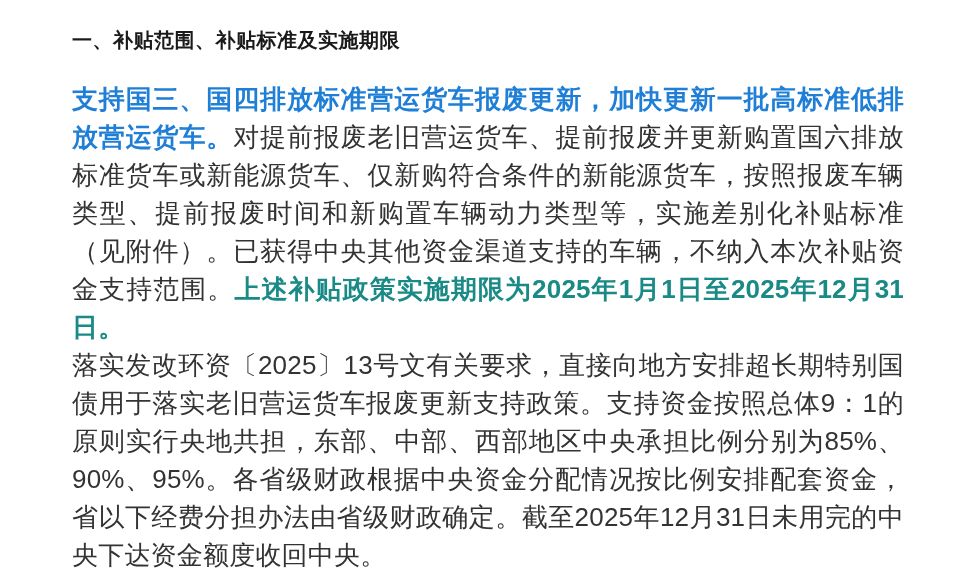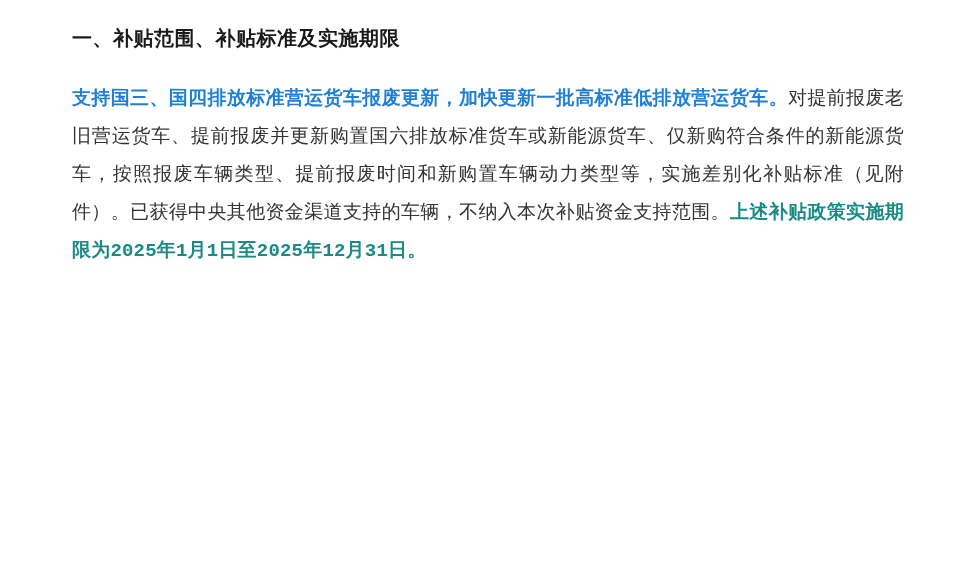--- a/index.html
+++ b/index.html
@@ -13,36 +13,35 @@
     font-family: "Liberation Sans", "DejaVu Sans", sans-serif;
     color: #222222;
     overflow: hidden;
   }
   .page {
     box-sizing: border-box;
     width: 976px;
     height: 580px;
     padding: 18px 72px 0 72px;
     background: #ffffff;
-    font-family: Liberation Mono, monospace;
   }
   .heading {
     font-size: 20px;
     font-weight: bold;
     color: #1a1a1a;
     letter-spacing: 0.5px;
     margin: 8px 0 26px 0;
     line-height: 1.4;
   }
   .heading.second {
     margin-top: 44px;
     margin-bottom: 30px;
   }
   .para {
-    font-size: 19px;
+    font-size: 26px;
     line-height: 38px;
     color: #333333;
     text-align: justify;
     margin: 0;
     letter-spacing: 0.2px;
   }
   .hl-blue {
     color: #1f7fd6;
     font-weight: bold;
   }
@@ -59,14 +58,17 @@
 
 <div class="page">
 
   <h2 class="heading">一、补贴范围、补贴标准及实施期限</h2>
 
   <p class="para">
     <span class="hl-blue">支持国三、国四排放标准营运货车报废更新，加快更新一批高标准低排放营运货车。</span><span>对提前报废老旧营运货车、提前报废并更新购置国六排放标准货车或新能源货车、仅新购符合条件的新能源货车，按照报废车辆类型、提前报废时间和新购置车辆动力类型等，实施差别化补贴标准（见附件）。已获得中央其他资金渠道支持的车辆，不纳入本次补贴资金支持范围。</span><span class="hl-teal">上述补贴政策实施期限为2025年1月1日至2025年12月31日。</span>
   </p>
 
 
+  <p class="para para-second">
+    <span>落实发改环资〔2025〕13号文有关要求，直接向地方安排超长期特别国债用于落实老旧营运货车报废更新支持政策。支持资金按照总体9：1的原则实行央地共担，东部、中部、西部地区中央承担比例分别为85%、90%、95%。各省级财政根据中央资金分配情况按比例安排配套资金，省以下经费分担办法由省级财政确定。截至2025年12月31日未用完的中央下达资金额度收回中央。</span>
+  </p>
 
 </div>
 
 </body></html>

